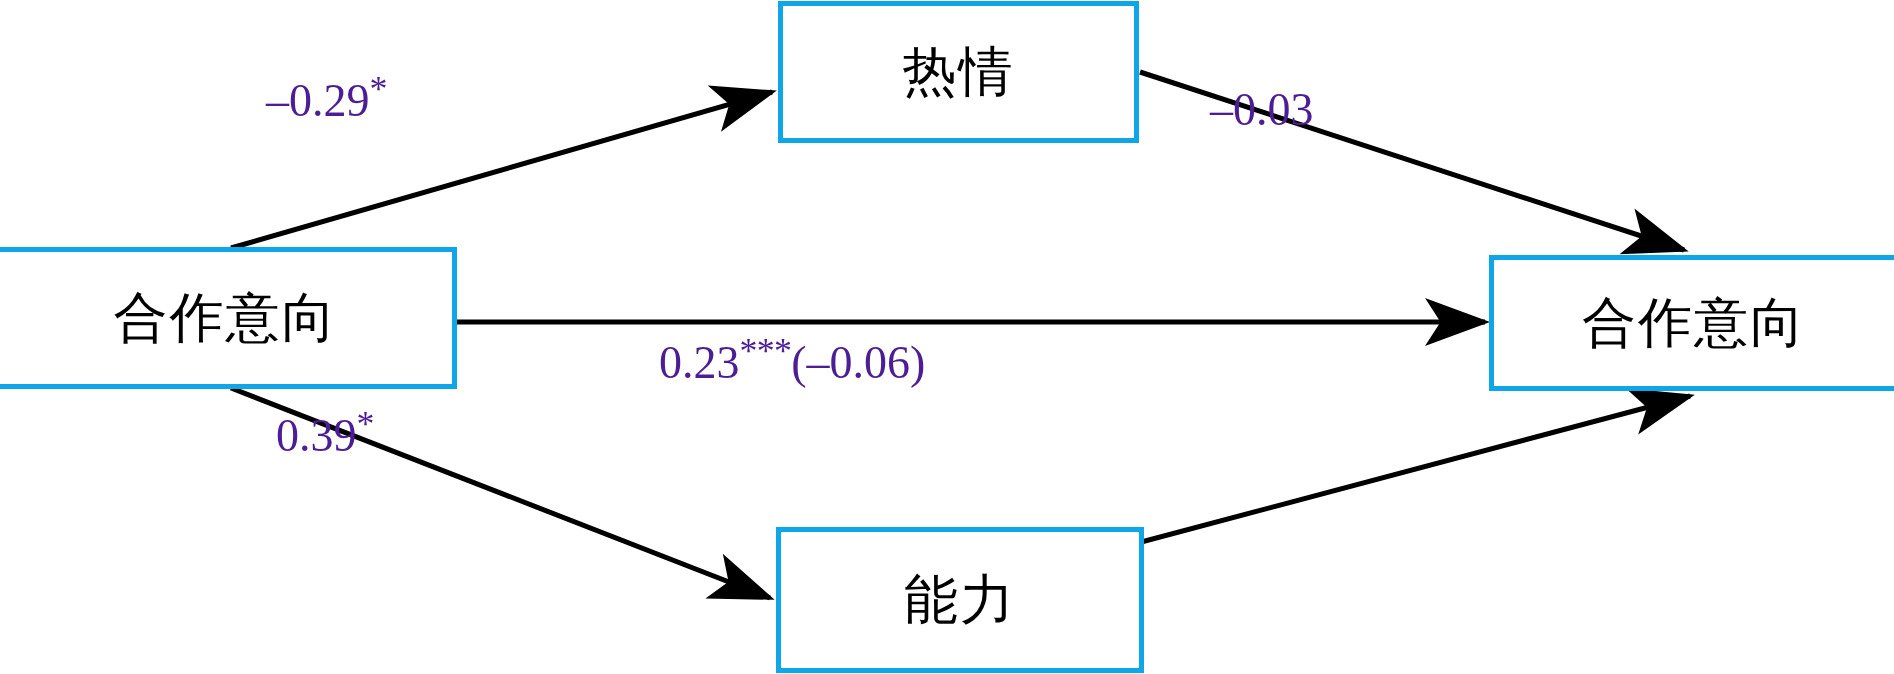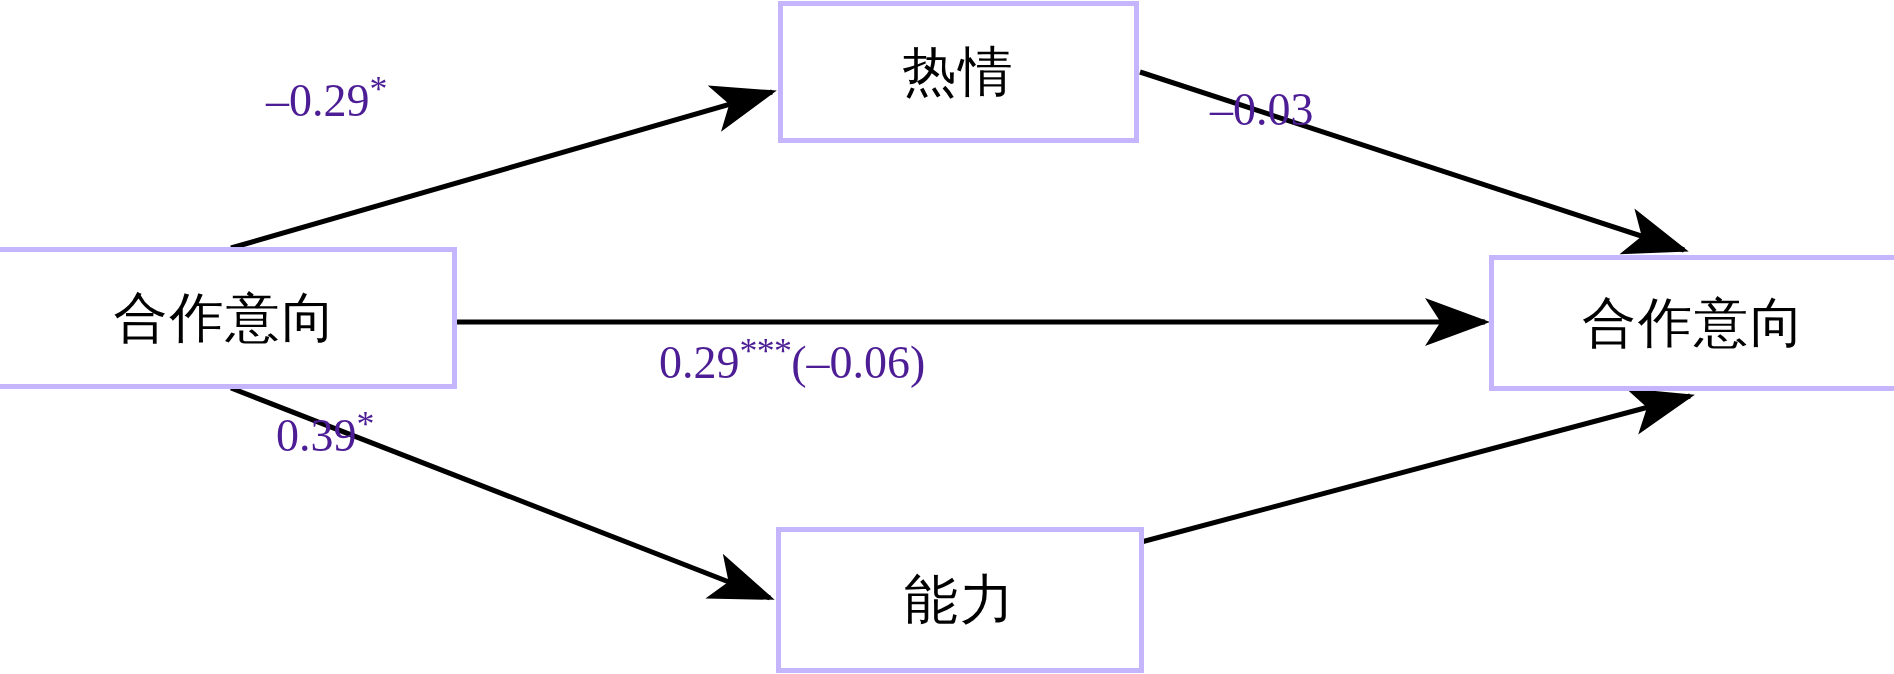--- a/index.html
+++ b/index.html
@@ -18,21 +18,21 @@
   svg.layer {
     position: absolute;
     left: 0;
     top: 0;
     width: 1894px;
     height: 674px;
   }
   .node-box {
     position: absolute;
     box-sizing: border-box;
-    border: 5px solid #c4b5fd;
+    border: 5px solid #0ea5e9;
     background: #ffffff;
     display: flex;
     align-items: center;
     justify-content: center;
   }
   .node-label {
     font-family: "DejaVu Sans", sans-serif;
     font-size: 54px;
     line-height: 1;
     color: #000000;
@@ -97,21 +97,21 @@
 
   <div class="edge-label" style="left:266px; top:78px;">
     <span>–0.29</span><sup>*</sup>
   </div>
 
   <div class="edge-label" style="left:1210px; top:87px;">
     <span>–0.03</span><sup></sup>
   </div>
 
   <div class="edge-label" style="left:659px; top:340px;">
-    <span>0.29</span><sup>***</sup><span>(–0.06)</span>
+    <span>0.23</span><sup>***</sup><span>(–0.06)</span>
   </div>
 
   <div class="edge-label" style="left:276px; top:413px;">
     <span>0.39</span><sup>*</sup>
   </div>
 
 
 </div>
 
 </body></html>

